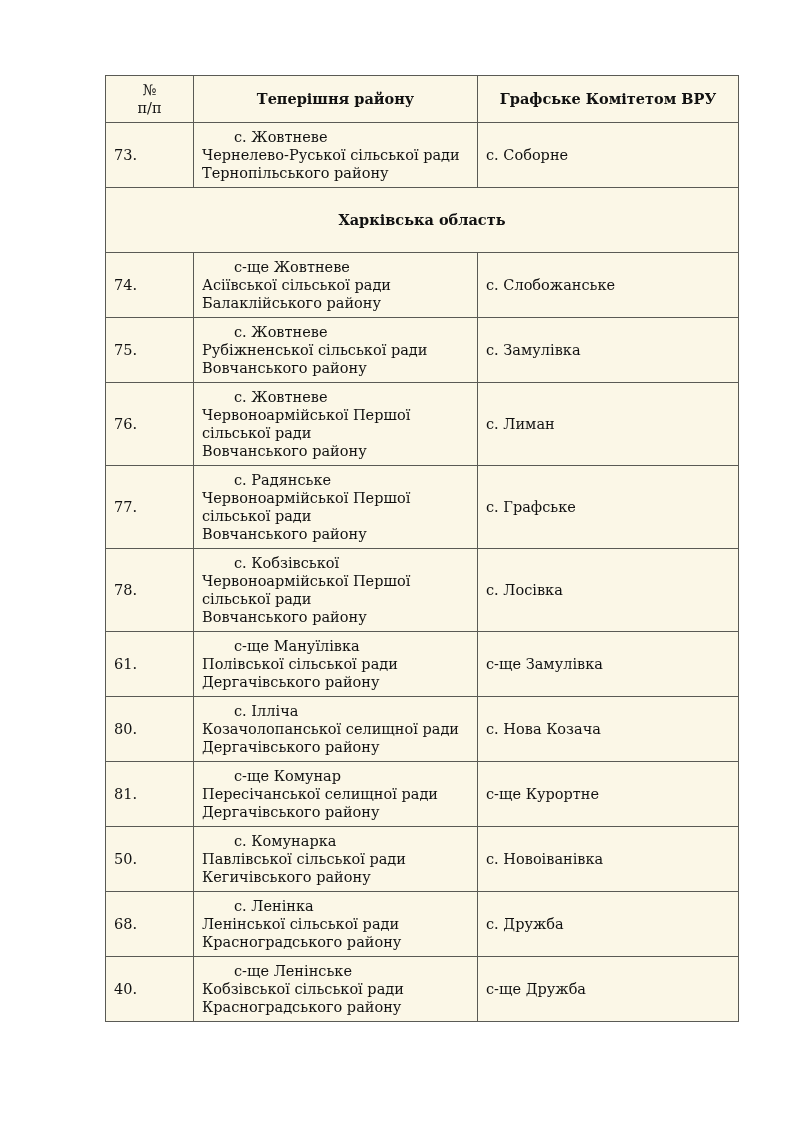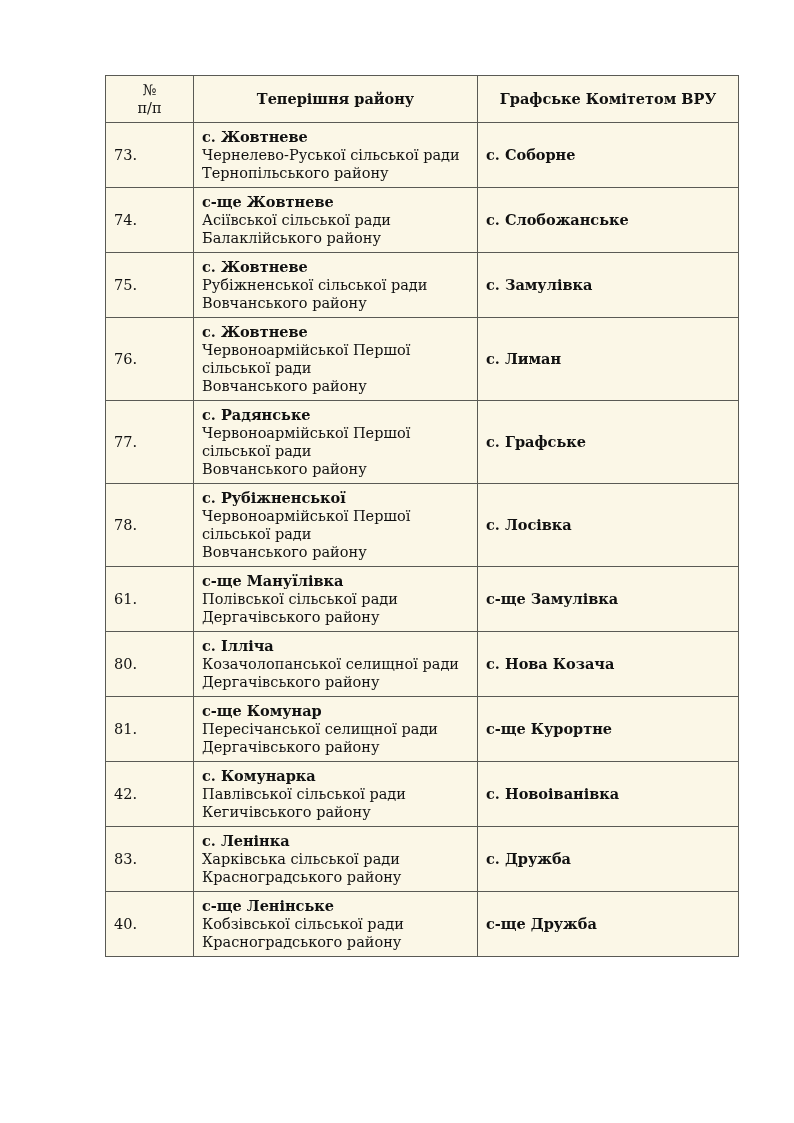--- a/index.html
+++ b/index.html
@@ -25,23 +25,23 @@
   }
   col.c1 { width: 88px; }
   col.c2 { width: 284px; }
   col.c3 { width: 261px; }
   th { font-weight: bold; text-align: center; height: 46px; }
   th.num { line-height: 17px; }
   tr.row td { height: 64px; }
   tr.row.tall td { height: 82px; }
   tr.region td { height: 64px; text-align: center; font-weight: bold; }
   td.num { font-size: 14.5px; }
-  .name { font-weight: bold; display: block; }
+  .name { font-weight: normal; display: block; margin-left: 32px; }
   .line { display: block; font-weight: normal; }
-  td.new { font-weight: bold; }
+  td.new { font-weight: normal; }
 </style>
 </head>
 <body>
 
 <table class="doc">
   <colgroup>
       <col class="c1">
       <col class="c2">
       <col class="c3">
     </colgroup>
@@ -57,20 +57,23 @@
   </thead>
   <tbody id="tbody">
     <tr class="row">
       <td class="num">73.</td>
       <td>
         <span class="name">с. Жовтневе</span>
         <span class="line">Чернелево-Руської сільської ради</span>
         <span class="line">Тернопільського району</span>
       </td>
       <td class="new">с. Соборне</td>
+    </tr>
+    <tr class="region">
+      <td colspan="3">Харківська область</td>
     </tr>
   <tr class="row">
         <td class="num">74.</td>
         <td>
           <span class="name">с-ще Жовтневе</span>
           <span class="line">Асіївської сільської ради</span>
           <span class="line">Балаклійського району</span>
         </td>
         <td class="new">с. Слобожанське</td>
       </tr>
@@ -99,21 +102,21 @@
           <span class="name">с. Радянське</span>
           <span class="line">Червоноармійської Першої</span>
           <span class="line">сільської ради</span>
           <span class="line">Вовчанського району</span>
         </td>
         <td class="new">с. Графське</td>
       </tr>
       <tr class="row tall">
         <td class="num">78.</td>
         <td>
-          <span class="name">с. Рубіжненської</span>
+          <span class="name">с. Кобзівської</span>
           <span class="line">Червоноармійської Першої</span>
           <span class="line">сільської ради</span>
           <span class="line">Вовчанського району</span>
         </td>
         <td class="new">с. Лосівка</td>
       </tr>
       <tr class="row">
         <td class="num">61.</td>
         <td>
           <span class="name">с-ще Мануїлівка</span>
@@ -134,33 +137,33 @@
       <tr class="row">
         <td class="num">81.</td>
         <td>
           <span class="name">с-ще Комунар</span>
           <span class="line">Пересічанської селищної ради</span>
           <span class="line">Дергачівського району</span>
         </td>
         <td class="new">с-ще Курортне</td>
       </tr>
       <tr class="row">
-        <td class="num">42.</td>
+        <td class="num">50.</td>
         <td>
           <span class="name">с. Комунарка</span>
           <span class="line">Павлівської сільської ради</span>
           <span class="line">Кегичівського району</span>
         </td>
         <td class="new">с. Новоіванівка</td>
       </tr>
       <tr class="row">
-        <td class="num">83.</td>
+        <td class="num">68.</td>
         <td>
           <span class="name">с. Ленінка</span>
-          <span class="line">Харківська сільської ради</span>
+          <span class="line">Ленінської сільської ради</span>
           <span class="line">Красноградського району</span>
         </td>
         <td class="new">с. Дружба</td>
       </tr>
       <tr class="row">
         <td class="num">40.</td>
         <td>
           <span class="name">с-ще Ленінське</span>
           <span class="line">Кобзівської сільської ради</span>
           <span class="line">Красноградського району</span>

